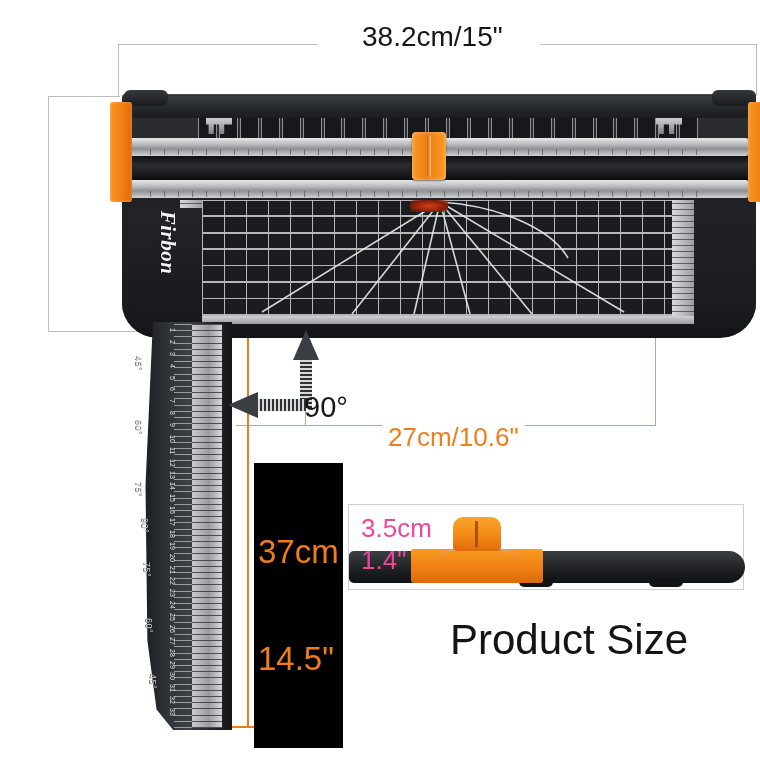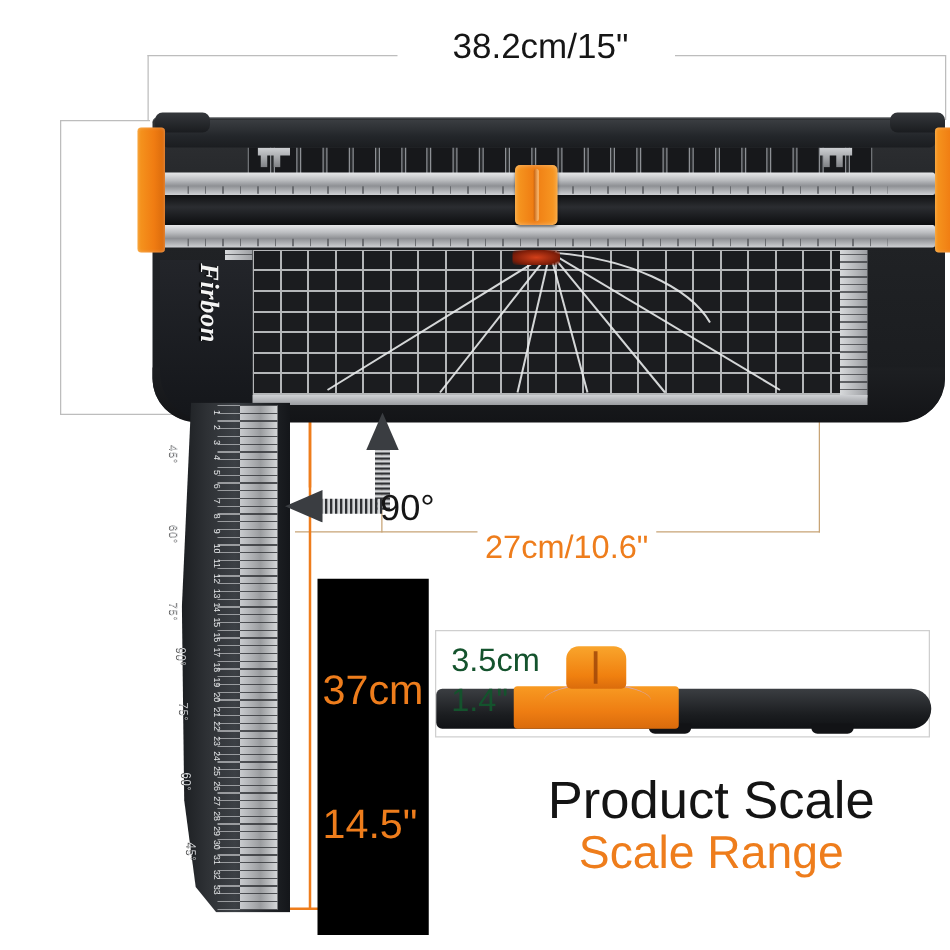--- a/index.html
+++ b/index.html
@@ -242,21 +242,21 @@
     content:""; position:absolute; left:22px; top:4px; width:3px; height:26px;
     background: rgba(160,70,8,.85);
   }
   .inset-wire {
     position: absolute; left: 86px; top: 42px; width: 86px; height: 14px;
     border-top: 1.5px solid #d2a6b2;
     border-radius: 50% 50% 0 0 / 100% 100% 0 0;
   }
   .inset-label {
     position: absolute; left: 12px; top: 8px;
-    font-size: 26px; line-height: 1.22; color: #14532d;
+    font-size: 26px; line-height: 1.22; color: #ec4899;
   }
 
   
   #title-block { position: absolute; left: 404px; top: 618px; width: 330px; text-align: center; }
   #title-block .t1 { font-size: 42px; color: #141414; line-height: 1.05; }
   #title-block .t2 { font-size: 37px; color: #ee7d1c; line-height: 1.1; }
 </style>
 </head>
 <body>
 
@@ -446,17 +446,16 @@
   <div class="label lbl-black" style="left:304px; top:392px; font-size:29px;">90°</div>
 
   <div class="label lbl-orange" style="left:382px; top:423px; font-size:26px; background:#fff; padding:0 6px;">27cm/10.6"</div>
 
   <div class="label lbl-orange" style="left:254px; top:463px; font-size:33px; background:#000000; padding:0 4px;">
     <div>37cm</div>
     <div>14.5"</div>
   </div>
 
   <div id="title-block">
-    <div class="t1">Product Scale</div>
-    <div class="t2">Scale Range</div>
+    <div class="t1">Product Size</div>
   </div>
 
 </div>
 
 </body></html>

